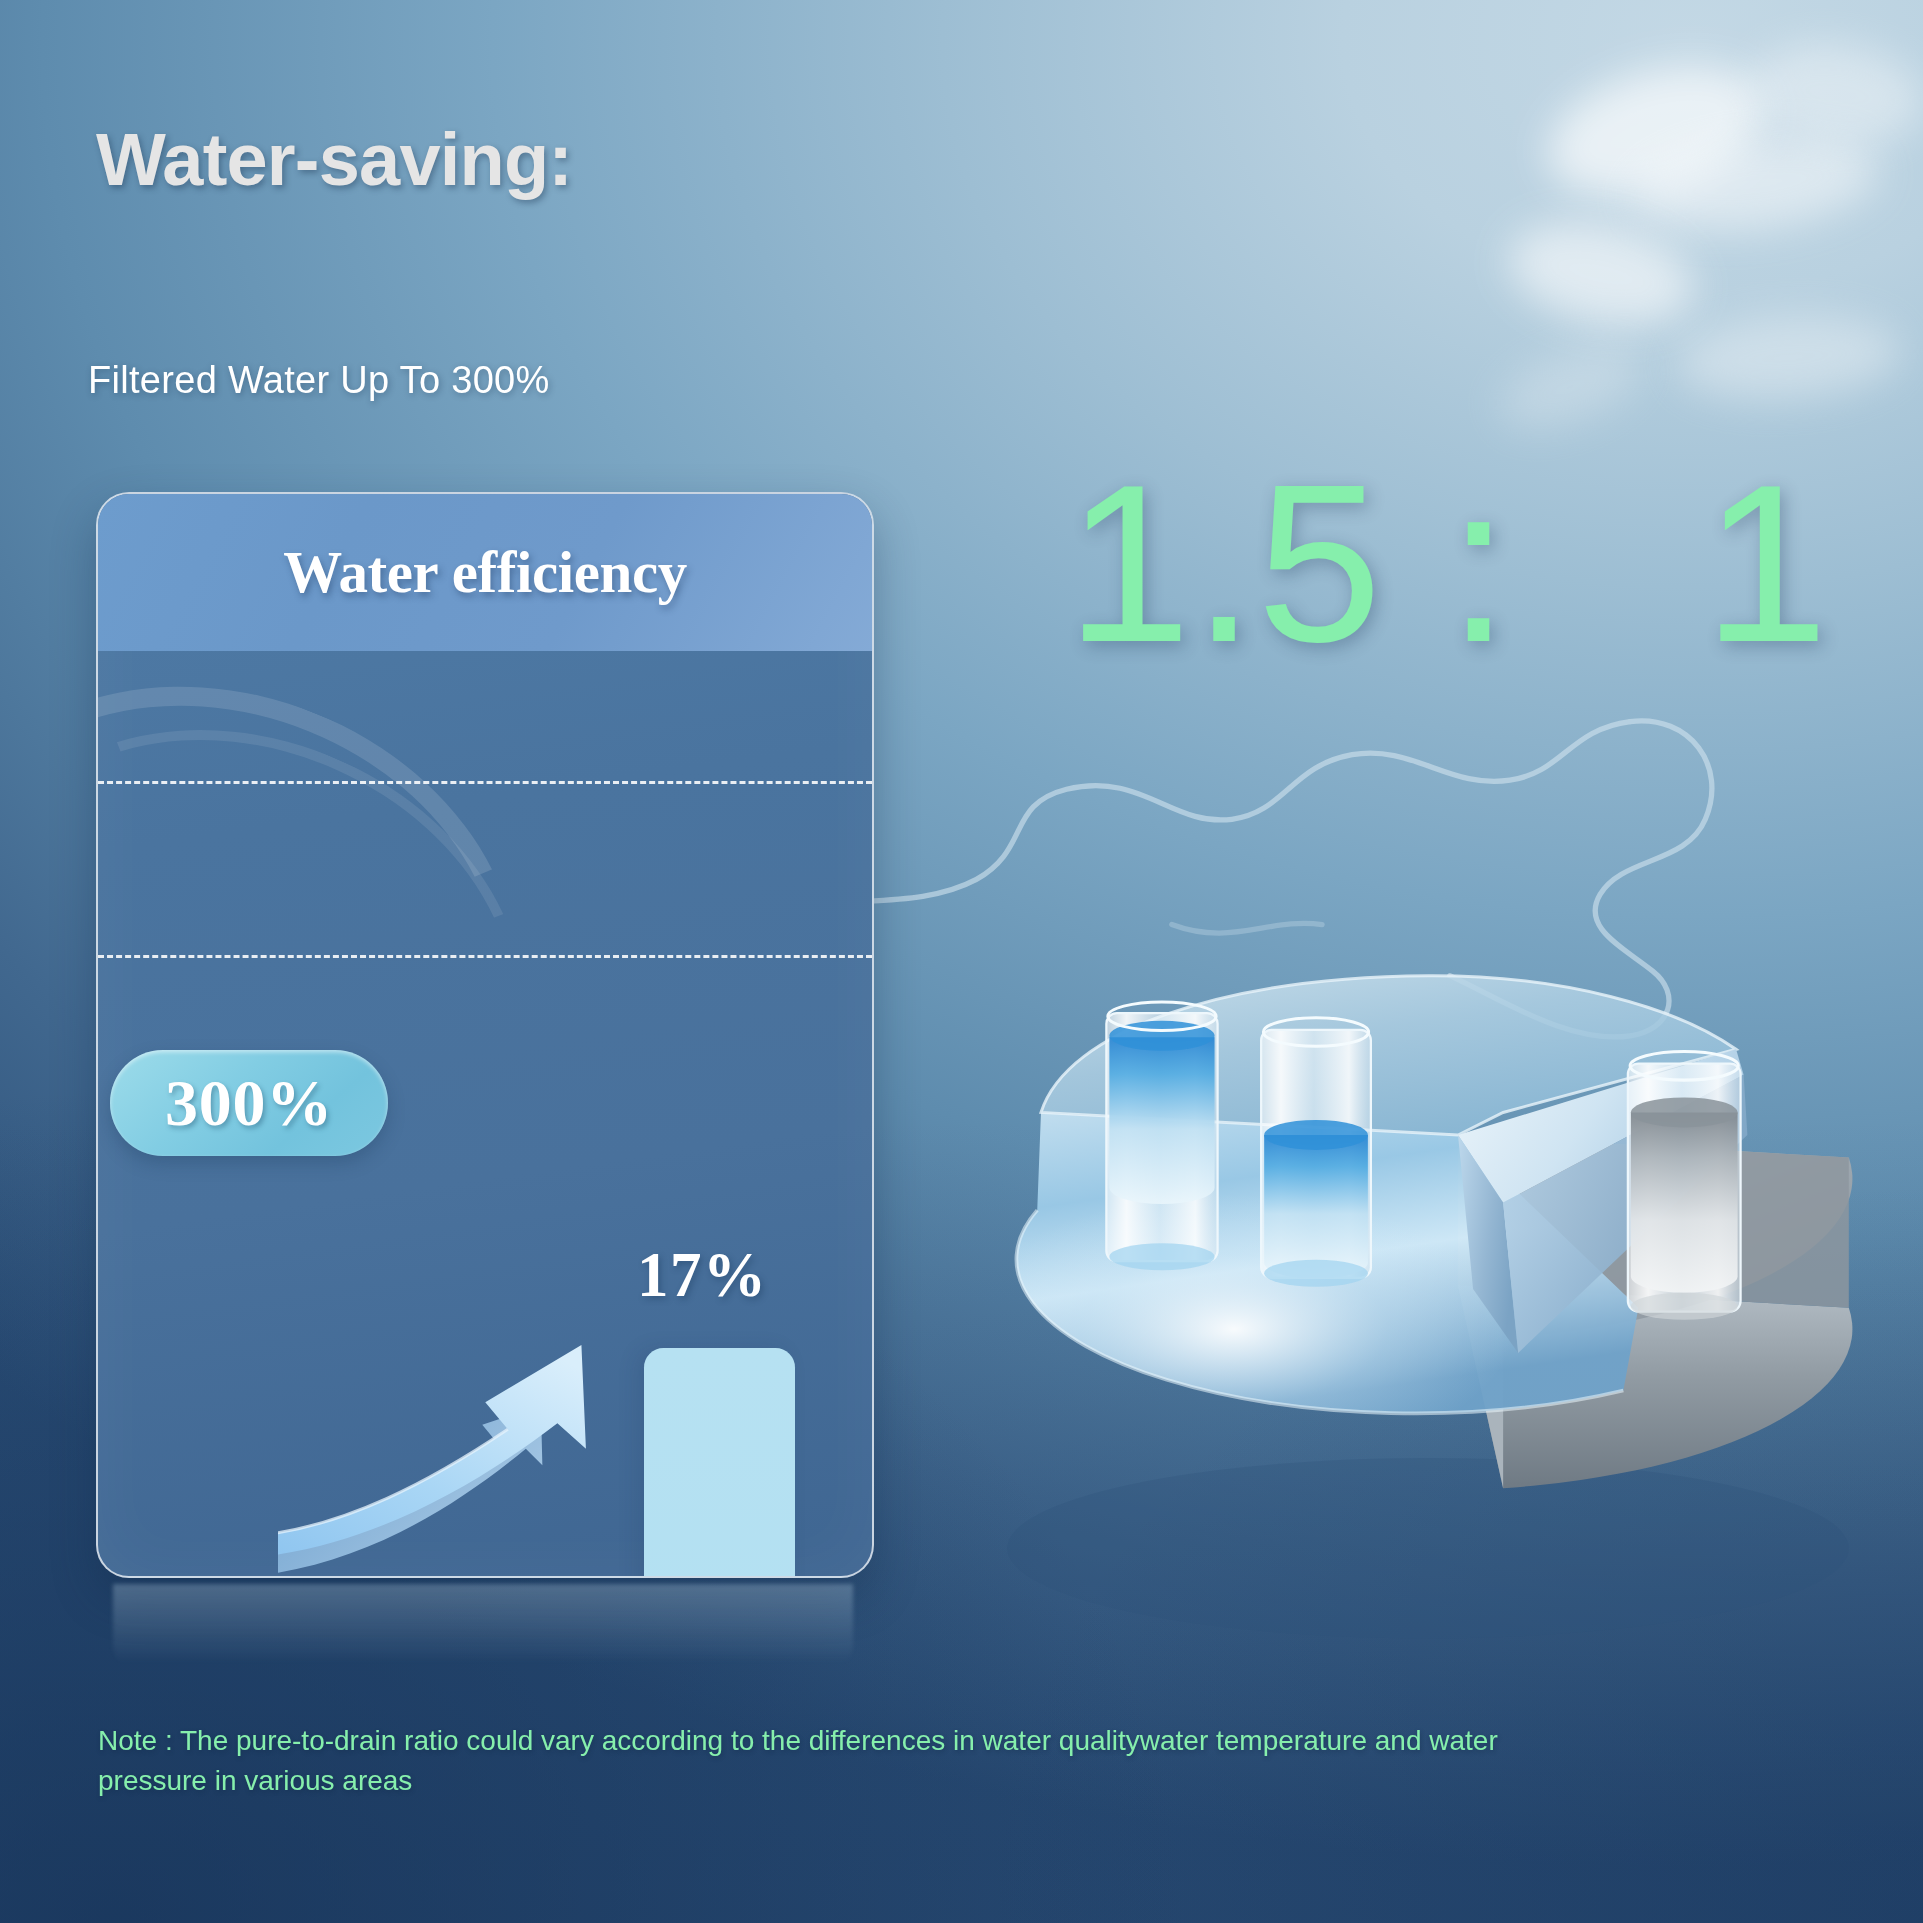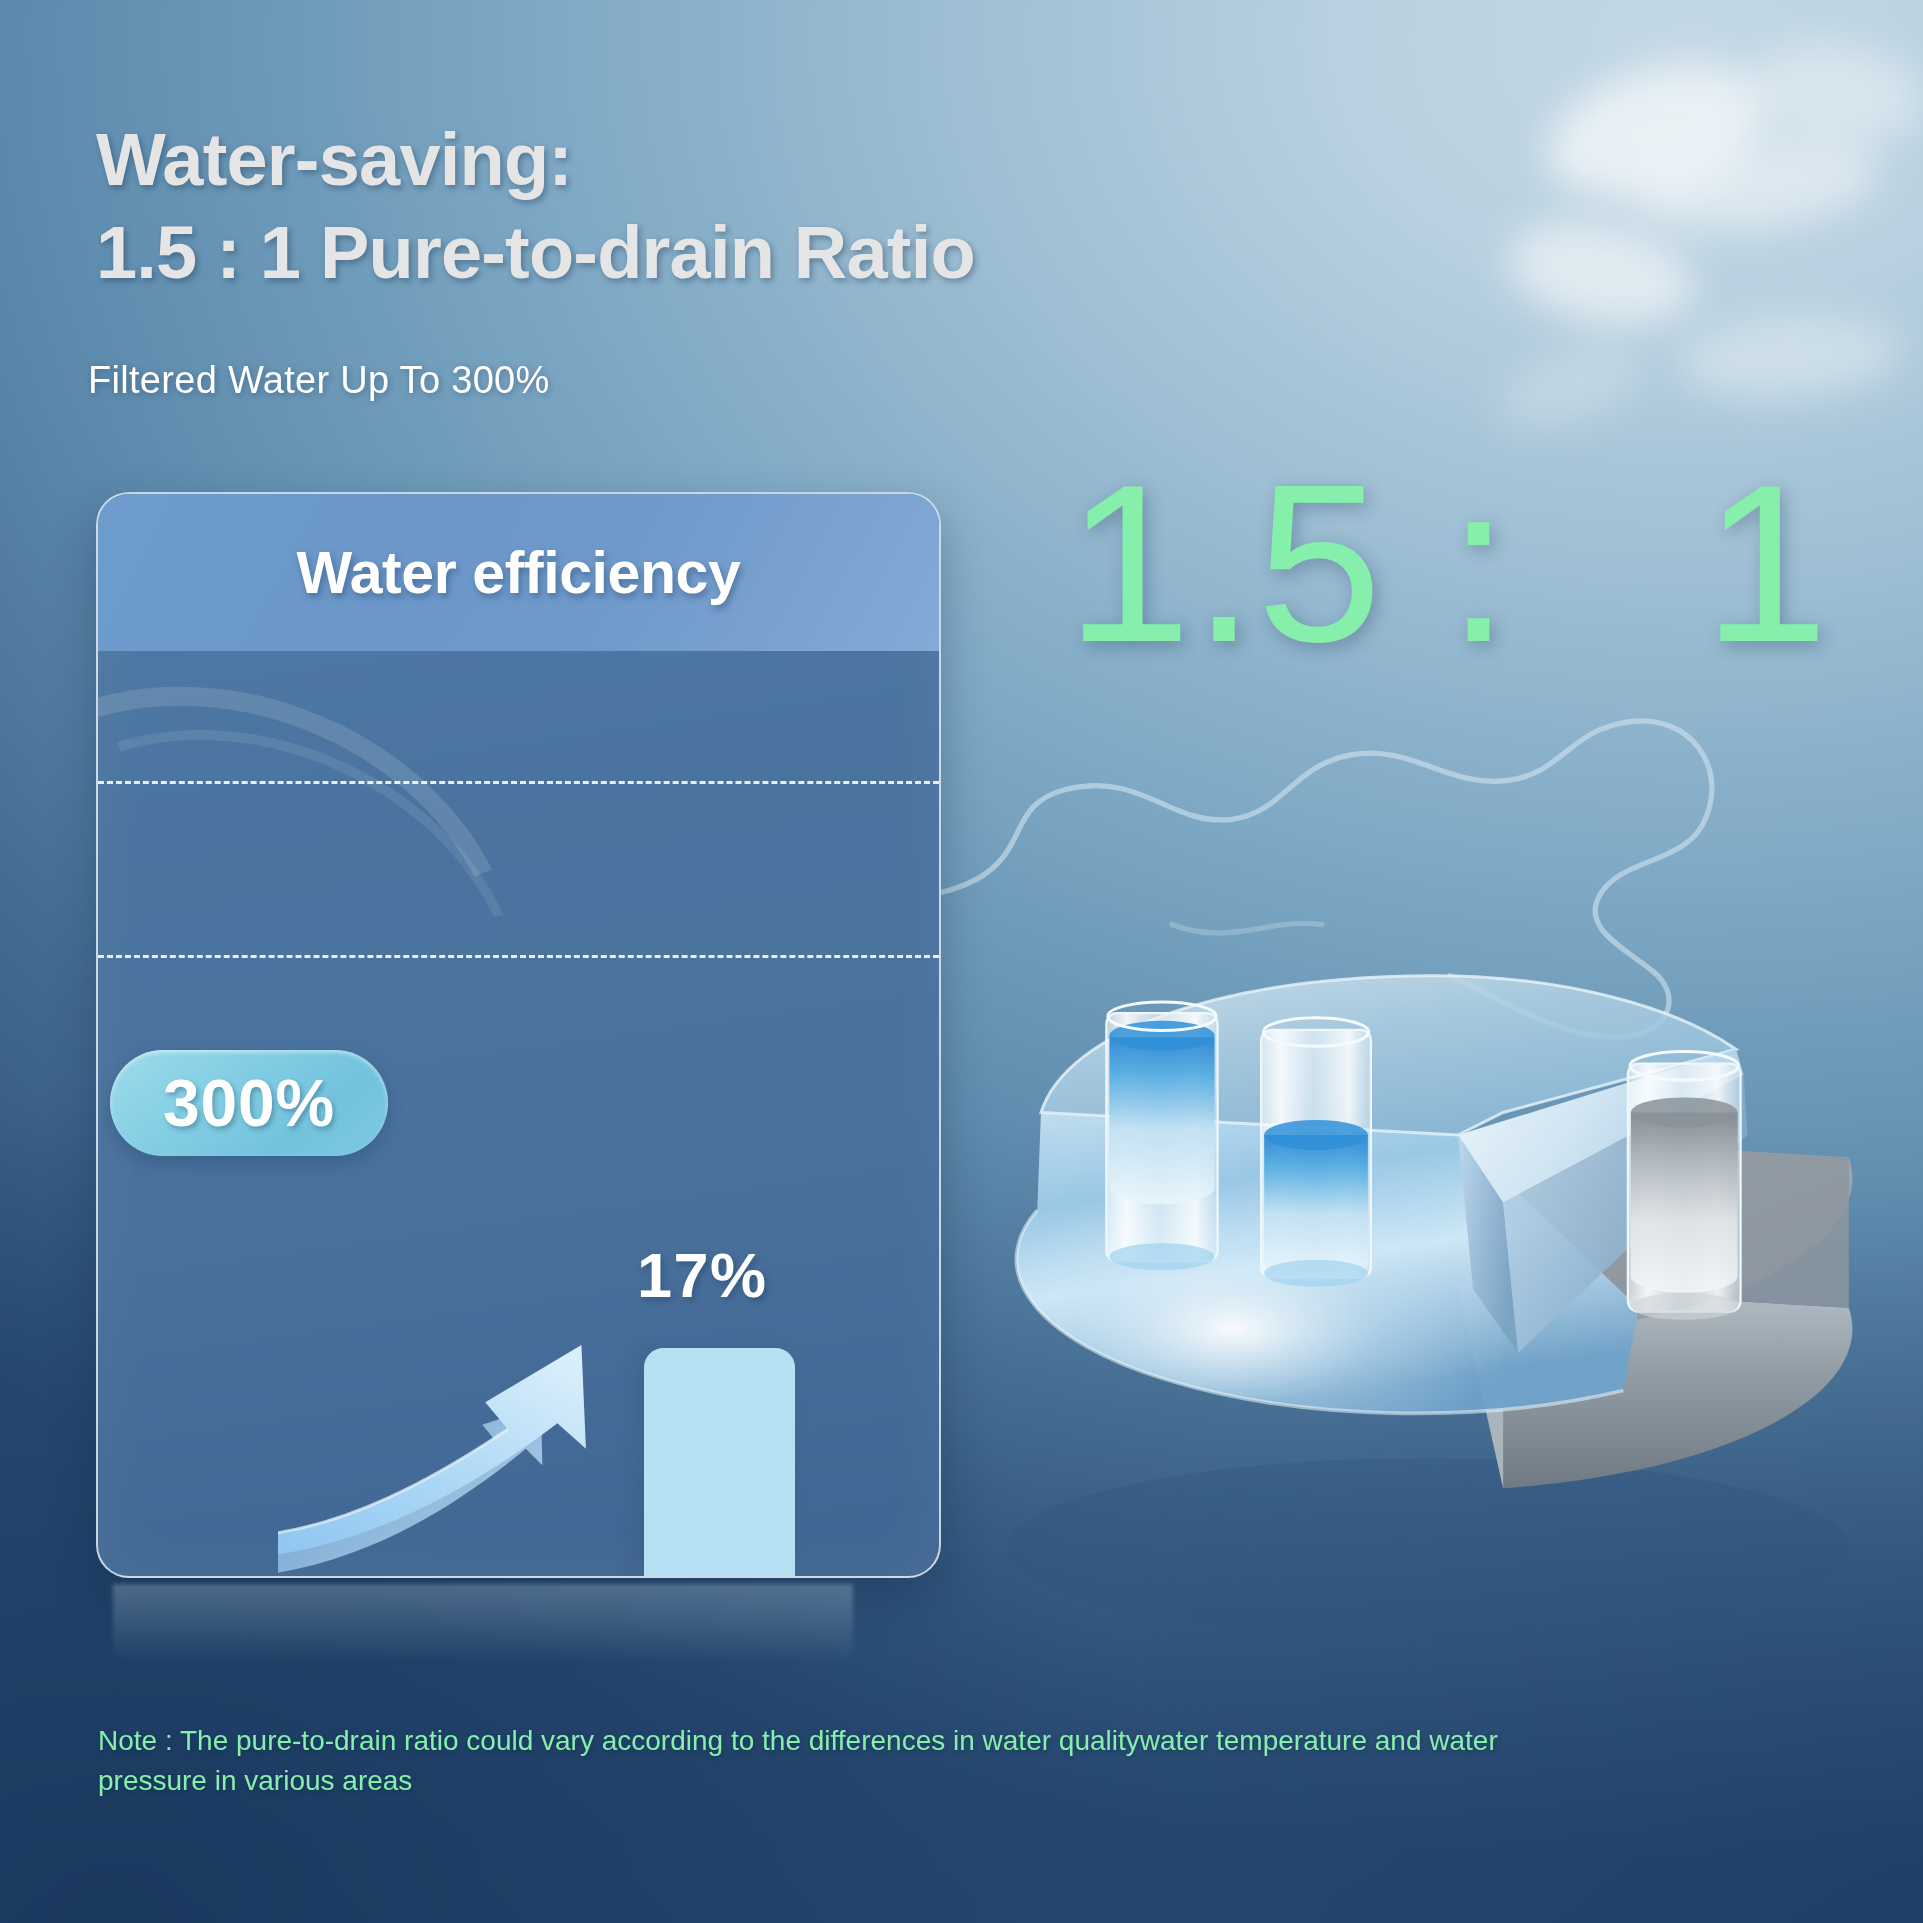--- a/index.html
+++ b/index.html
@@ -49,26 +49,27 @@
   
   #ratio {
     position:absolute; left:1066px; top:451px;
     color:#86efac; font-weight:normal; font-size:225px; line-height:1;
     letter-spacing:1.5px; white-space:pre;
     text-shadow:3.8px 5.3px 16.5px rgba(20,45,78,.30);
   }
 
   
   #card {
-    position:absolute; left:96px; top:492px; width:845px; height:1086px;
+    position:absolute; left:96px; top:492px; width:778px; height:1086px;
     border-radius:33px;
     border:2.3px solid rgba(255,255,255,.72);
     background:linear-gradient(172deg, #4f7ba6 0%, #4a749f 30%, #49719c 62%, #3f6692 100%);
     box-shadow:0 19.5px 45px rgba(16,40,72,.32), inset 0 0 68px rgba(255,255,255,.05);
     overflow:hidden;
+    font-family:Liberation Serif, serif;
   }
   #card-reflection {
     position:absolute; left:113px; top:1584px; width:740px; height:90px;
     border-radius:0 0 30px 30px;
     background:linear-gradient(to bottom, rgba(182,208,228,.32) 0%, rgba(182,208,228,0) 88%);
     filter:blur(2.3px);
   }
 
   #card-header {
     position:absolute; left:0; top:0; width:100%; height:157px;
@@ -153,21 +154,20 @@
   <div class="cloud c2"></div>
   <div class="cloud c3"></div>
   <div class="cloud c4"></div>
   <div class="cloud c5"></div>
   <div class="cloud c6"></div>
   <div class="vignette"></div>
 </div>
 
 <div id="headline">
   <div class="h-line">Water-saving:</div>
-  <div class="h-line">1.5 : 1  Pure-to-drain Ratio</div>
 </div>
 <div id="subtitle">Filtered Water Up To 300%</div>
 
 <div id="ratio">1.5 :   1</div>
 
 <svg id="ripples" viewBox="0 0 1420 560" preserveAspectRatio="none">
   <g fill="none" stroke="#cfe2ee" stroke-width="7" opacity="0.62" stroke-linecap="round">
     <path d="M0 300 C90 250 210 288 300 240 C372 200 340 140 420 120 C520 96 560 170 640 160
              C710 151 720 88 800 74 C880 60 930 120 1010 108 C1080 98 1090 40 1170 30"></path>
     <path d="M1170 30 C1250 20 1300 90 1270 160 C1245 220 1160 210 1130 260 C1104 304 1160 330 1200 362

